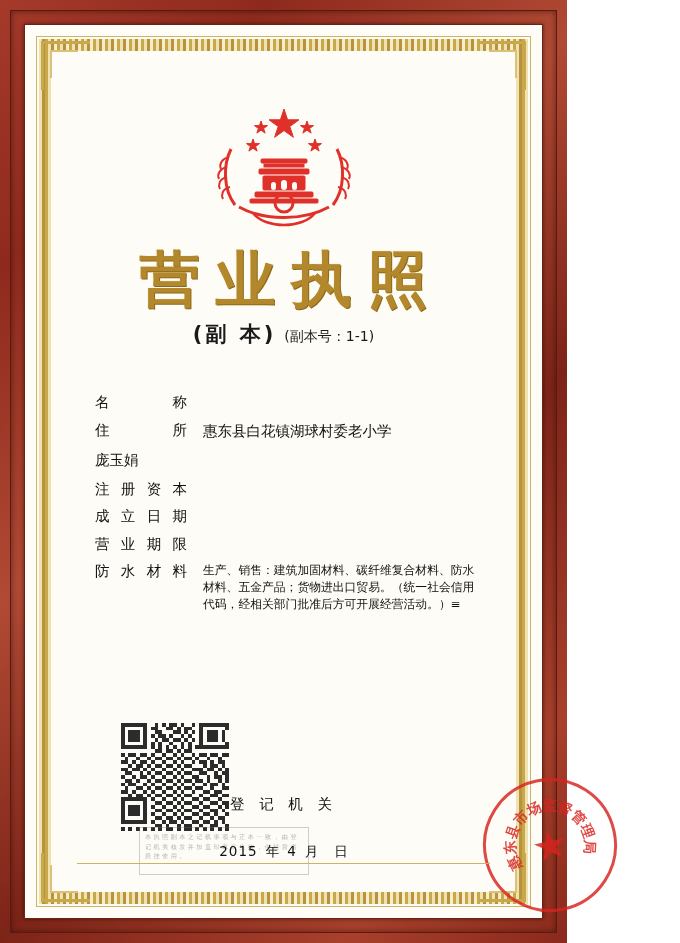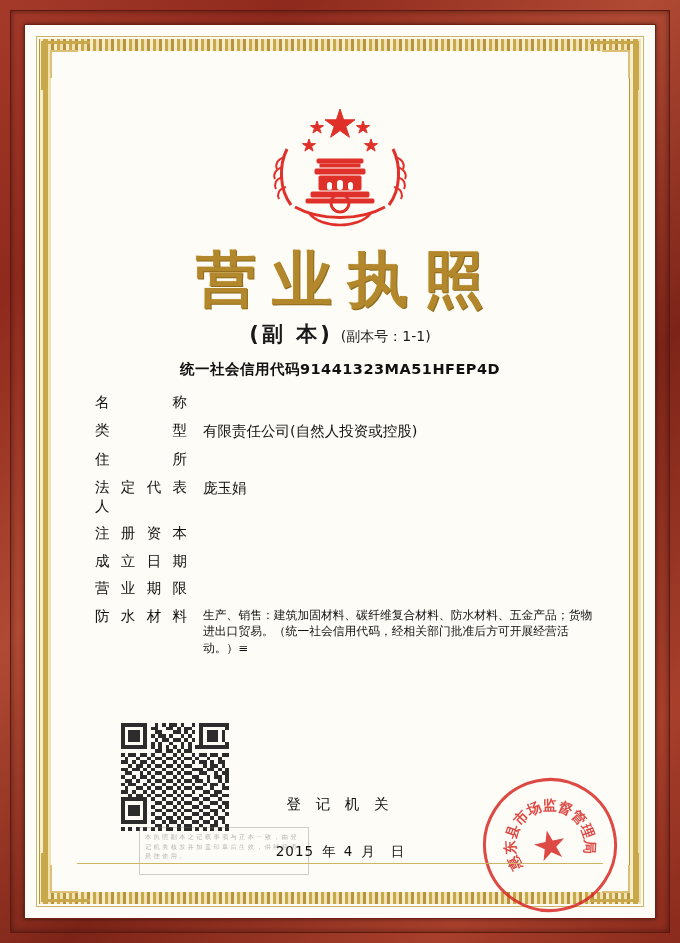--- a/index.html
+++ b/index.html
@@ -11,21 +11,21 @@
     width: 680px;
     height: 943px;
     font-family: "Liberation Sans", sans-serif;
     overflow: hidden;
   }
 
   
   .frame-outer {
     position: absolute;
     left: 0; top: 0;
-    width: 680px; height: 943px;
+    width: 567px; height: 943px;
     box-sizing: border-box;
     background: linear-gradient(135deg, #a53a2a 0%, #8e2a1d 18%, #b04a34 40%, #7d2418 62%, #a8402c 85%, #8a2a1c 100%);
     padding: 14px;
   }
   .frame-bevel-1 {
     position: absolute;
     left: 10px; top: 10px;
     right: 10px; bottom: 10px;
     border: 1px solid #5e180f;
     box-shadow: inset 0 0 6px rgba(0,0,0,0.45);
@@ -368,37 +368,30 @@
           </svg>
         </div>
       </div>
 
       <div class="title">营业执照</div>
 
       <div class="subtitle-row">
         <span class="subtitle-main">(副 本)</span><span class="subtitle-note">(副本号：1-1)</span>
       </div>
 
-      <div class="credit-code">
-        <span>统一社会信用代码</span><span>91441323MA51HFEP4D</span>
-      </div>
 
       <div class="fields">
         <div class="field-row">
           <div class="field-label">名称</div>
         </div>
         <div class="field-row">
-          <div class="field-label">类型</div>
-          <div class="field-value">有限责任公司(自然人投资或控股)</div>
+          <div class="field-label">住所</div>
+          <div class="field-value">惠东县白花镇湖球村委老小学</div>
         </div>
         <div class="field-row">
-          <div class="field-label">住所</div>
-        </div>
-        <div class="field-row">
-          <div class="field-label">法定代表人</div>
           <div class="field-value">庞玉娟</div>
         </div>
         <div class="field-row">
           <div class="field-label">注册资本</div>
         </div>
         <div class="field-row">
           <div class="field-label">成立日期</div>
         </div>
         <div class="field-row">
           <div class="field-label">营业期限</div>

